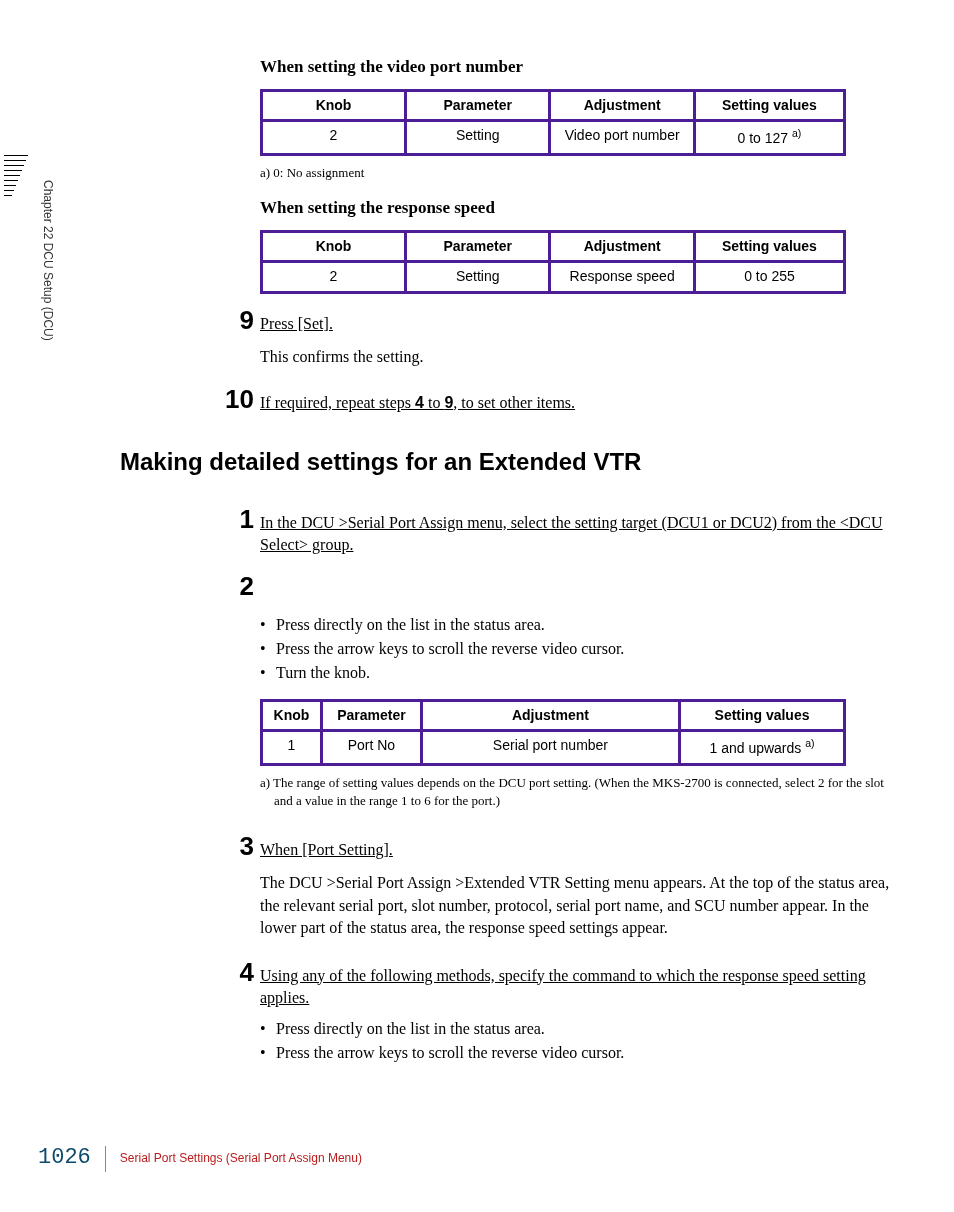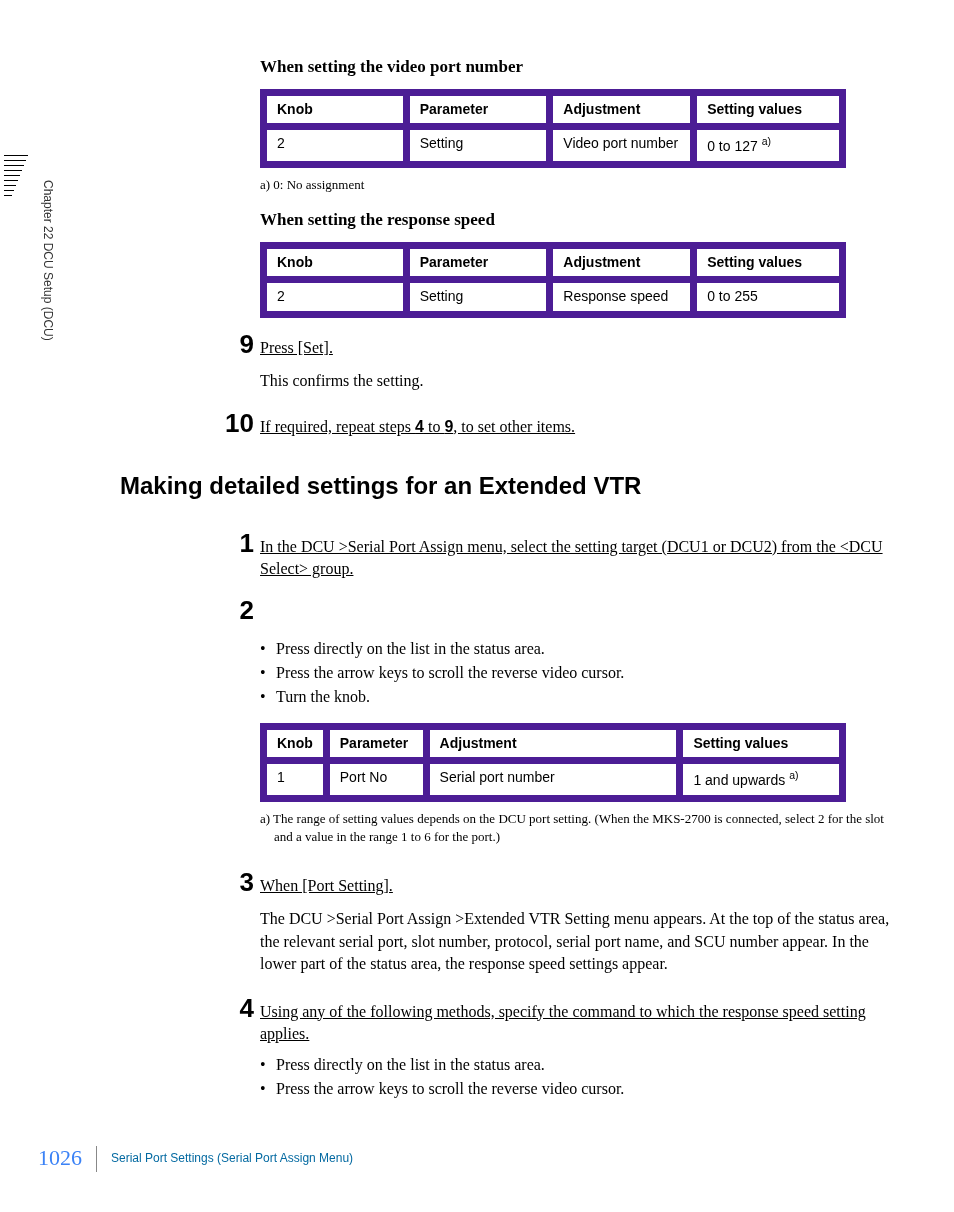--- a/index.html
+++ b/index.html
@@ -55,23 +55,23 @@
   }
   table {
     border-collapse: collapse;
     margin-left: 140px;
     width: 586px;
     font-family: Arial, Helvetica, sans-serif;
     font-size: 14px;
     margin-bottom: 8px;
   }
   th, td {
-    border: 7px solid #4c1d95;
+    border: 3px solid #4c1d95;
     padding: 4px 10px;
-    text-align: left;
+    text-align: center;
     vertical-align: top;
   }
   th { font-weight: bold; background: #fff; }
   .footnote {
     font-family: "Times New Roman", Times, serif;
     font-size: 13px;
     margin-left: 140px;
     margin-bottom: 14px;
     padding-left: 0;
     text-indent: 0;
@@ -135,34 +135,34 @@
   }
   .footer {
     position: absolute;
     left: 38px;
     bottom: 38px;
     display: flex;
     align-items: center;
     gap: 14px;
   }
   .page-num {
-    font-family: Liberation Serif, serif;
+    font-family: Liberation Mono, monospace;
     font-size: 22px;
     font-weight: normal;
-    color: #3b82f6;
+    color: #0c4a6e;
   }
   .footer-divider {
     width: 1px;
     height: 26px;
     background: #888;
   }
   .footer-text {
     font-family: Arial, Helvetica, sans-serif;
     font-size: 12px;
-    color: #0369a1;
+    color: #b91c1c;
   }
   sup { font-size: 0.75em; }
   .inline-bold { font-weight: bold; }
 </style>
 </head>
 <body>
 
 <div class="side-lines">
   <div style="width:24px"></div>
     <div style="width:22px"></div>

